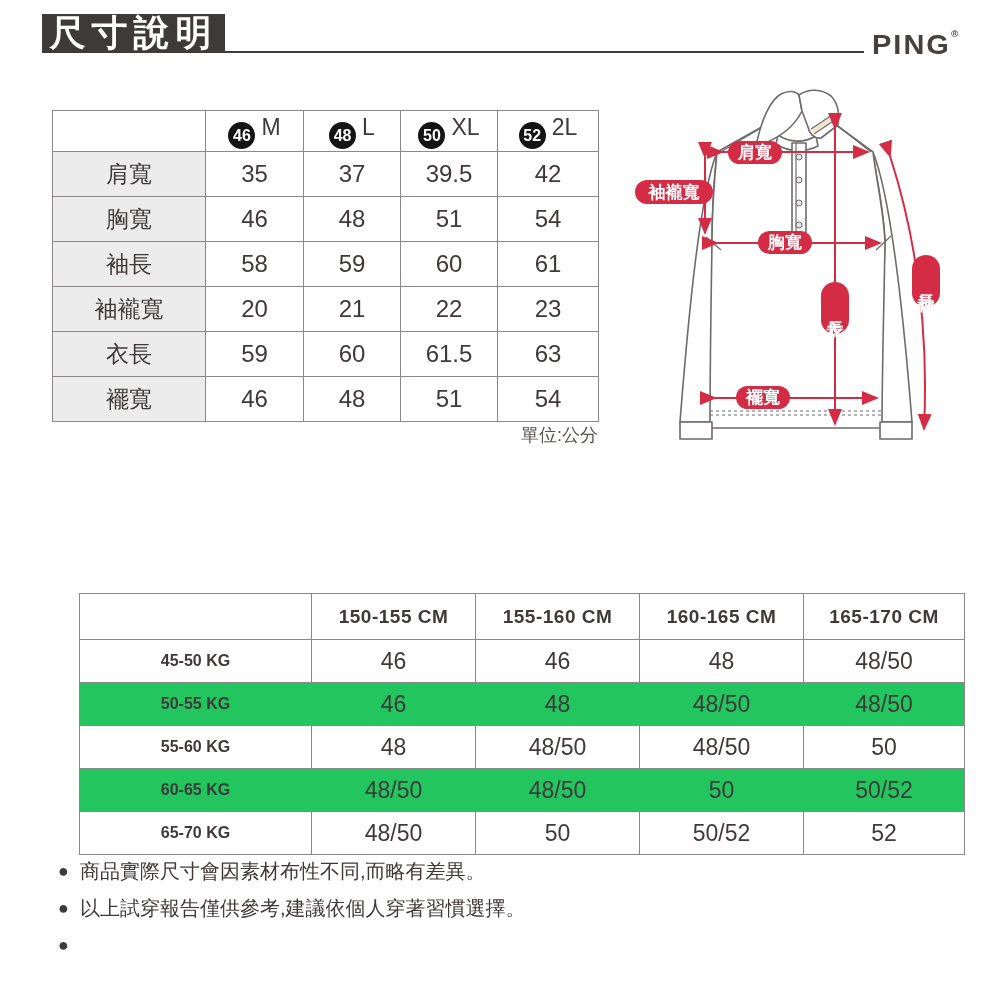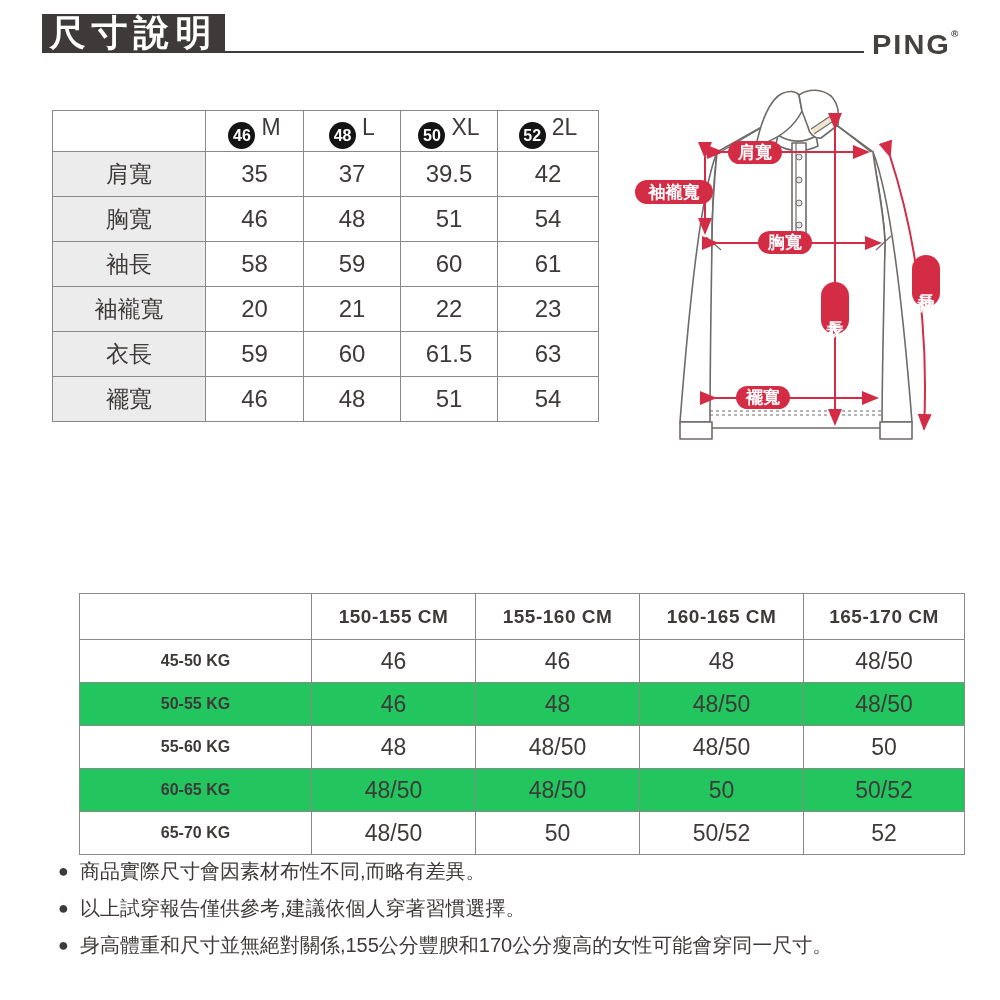--- a/index.html
+++ b/index.html
@@ -119,20 +119,21 @@
     <tr>
       <td class="lbl">襬寬</td>
       <td>46</td>
       <td>48</td>
       <td>51</td>
       <td>54</td>
     </tr>
   </tbody>
     </table>
 
+  <div id="unit-note" class="abs">單位:公分</div>
 
   <svg id="diagram" class="abs" width="360" height="360" viewBox="0 0 360 360">
     <defs>
       <marker id="ah" markerWidth="9" markerHeight="8" refX="7.5" refY="3.5" orient="auto">
         <path d="M0,0 L8.5,3.5 L0,7 Z" fill="#d52c46"></path>
       </marker>
     </defs>
 
     <path class="garment" d="M 89,69 C 72,112 61,225 52,339 L 84,339 C 84,272 84,200 84,160 C 84,125 86,95 89,69 Z"></path>
     <path class="garment" d="M 245,69 C 262,112 275,225 284,339 L 252,339 C 253,272 255,200 257,160 C 256,125 248,95 245,69 Z"></path>
@@ -245,17 +246,16 @@
     <div class="note">
       <span class="bullet">●</span>
       <span>商品實際尺寸會因素材布性不同,而略有差異。</span>
     </div>
     <div class="note">
       <span class="bullet">●</span>
       <span>以上試穿報告僅供參考,建議依個人穿著習慣選擇。</span>
     </div>
     <div class="note">
       <span class="bullet">●</span>
-      <span>身高體重和尺寸並無絕對關係,155公分豐腴和170公分瘦高的女性可能會穿同一尺寸。</span>
     </div>
   </div>
 
 </div>
 
 </body></html>

